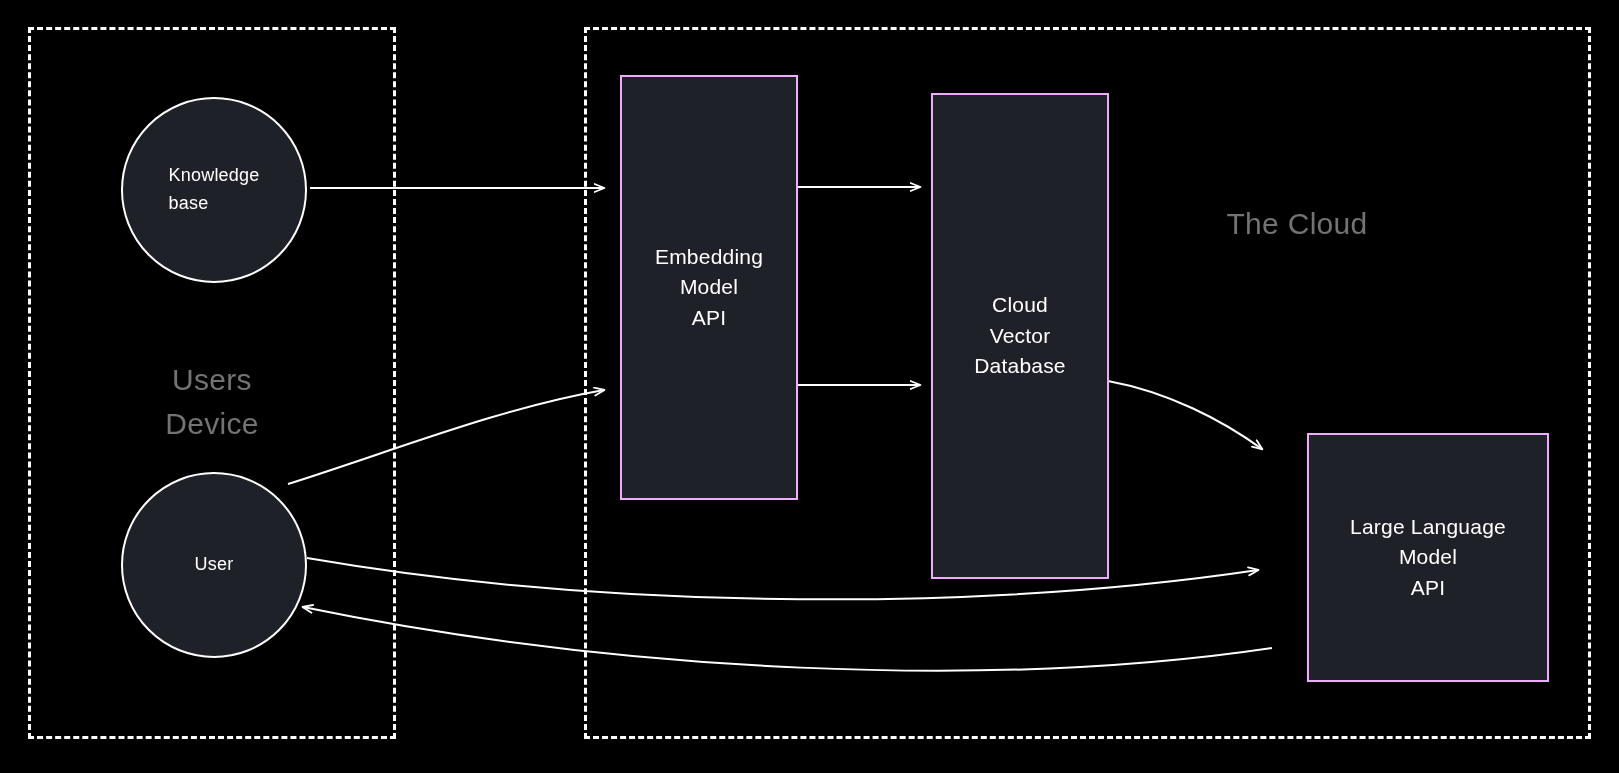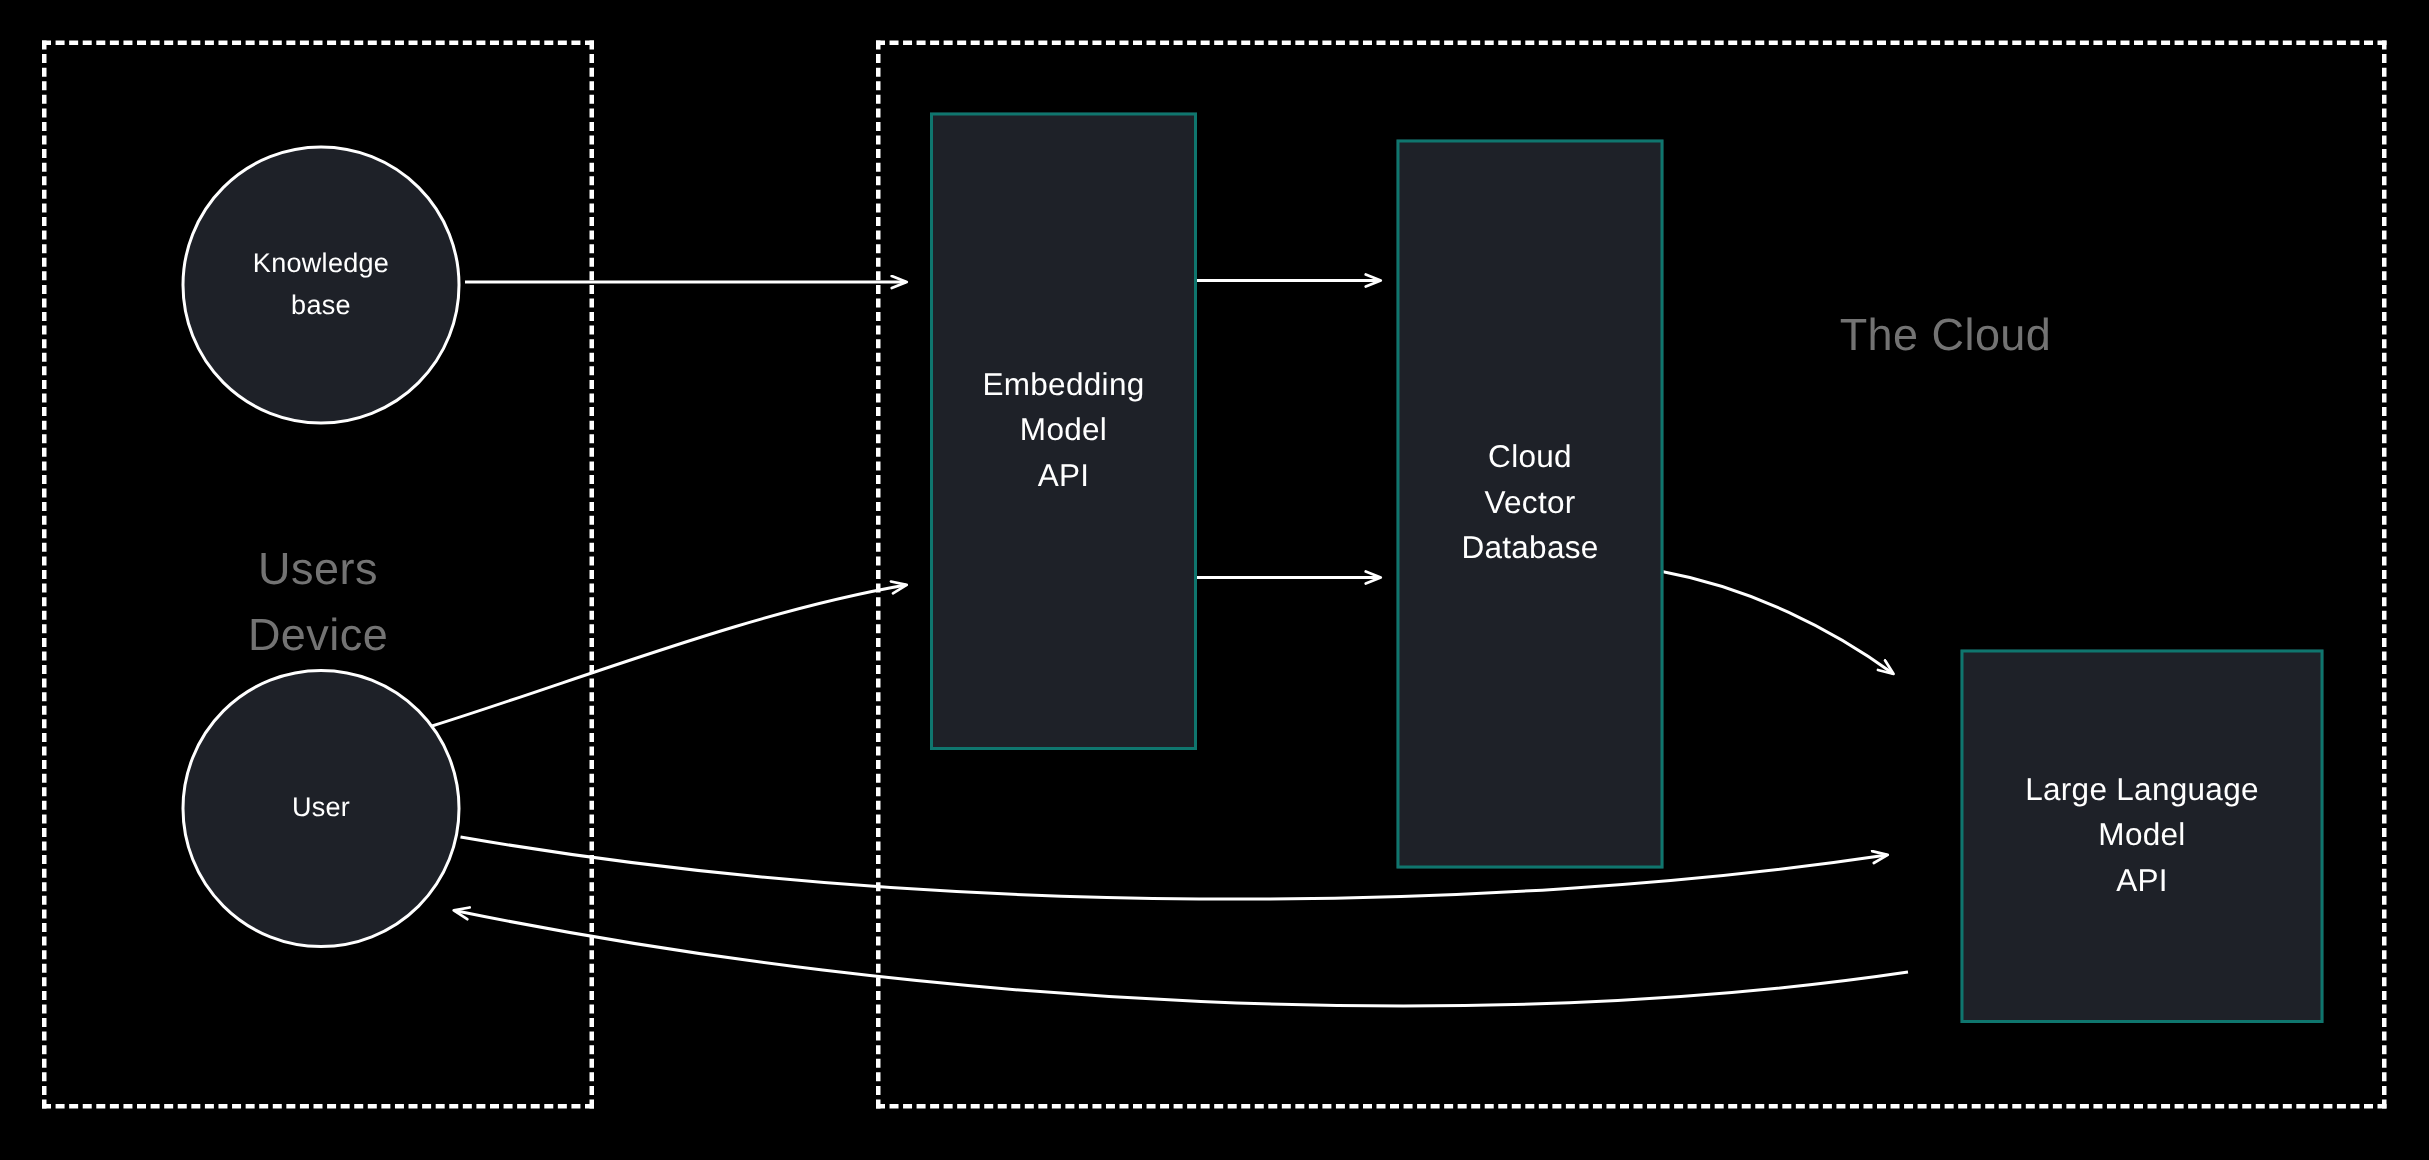--- a/index.html
+++ b/index.html
@@ -26,40 +26,40 @@
   .zone {
     position: absolute;
     border: 3px dashed #ffffff;
     box-sizing: border-box;
     background: transparent;
   }
   .node-box {
     position: absolute;
     box-sizing: border-box;
     background: #1e2128;
-    border: 2px solid #0f766e;
+    border: 2px solid #f0abfc;
     display: flex;
     align-items: center;
     justify-content: center;
     text-align: center;
     color: #ffffff;
     font-size: 21px;
     line-height: 1.45;
     letter-spacing: 0.2px;
   }
   .node-circle {
     position: absolute;
     box-sizing: border-box;
     background: #1e2128;
     border: 2px solid #ffffff;
     border-radius: 50%;
     display: flex;
     align-items: center;
     justify-content: center;
-    text-align: center;
+    text-align: left;
     color: #ffffff;
     font-size: 18px;
     line-height: 1.55;
     letter-spacing: 0.2px;
   }
   .zone-label {
     position: absolute;
     color: #737373;
     font-size: 30px;
     line-height: 1.48;
@@ -106,21 +106,21 @@
   <div class="zone-label" style="left:112px; top:313px; width:200px;margin-top:45px;">Users
 Device</div>
 
   <div class="zone-label" style="left:1172px; top:202px; width:250px;">The Cloud</div>
 
   <div class="node-circle" style="left:121px; top:97px; width:186px; height:186px;">
     <span class="node-text">Knowledge
 base</span>
   </div>
 
-  <div class="node-circle" style="left:121px; top:446px; width:186px; height:186px;">
+  <div class="node-circle" style="left:121px; top:472px; width:186px; height:186px;">
     <span class="node-text">User</span>
   </div>
 
   <div class="node-box" style="left:620px; top:75px; width:178px; height:425px;">
     <span class="node-text">Embedding
 Model
 API</span>
   </div>
 
   <div class="node-box" style="left:931px; top:93px; width:178px; height:486px;">

